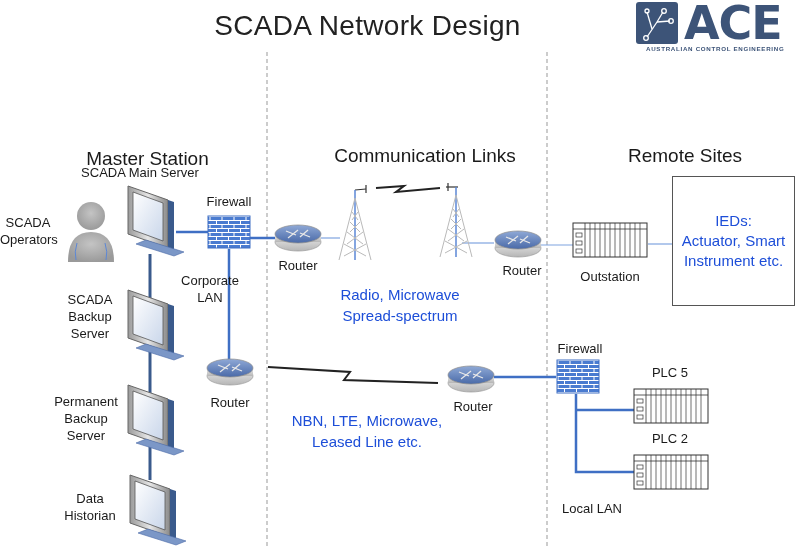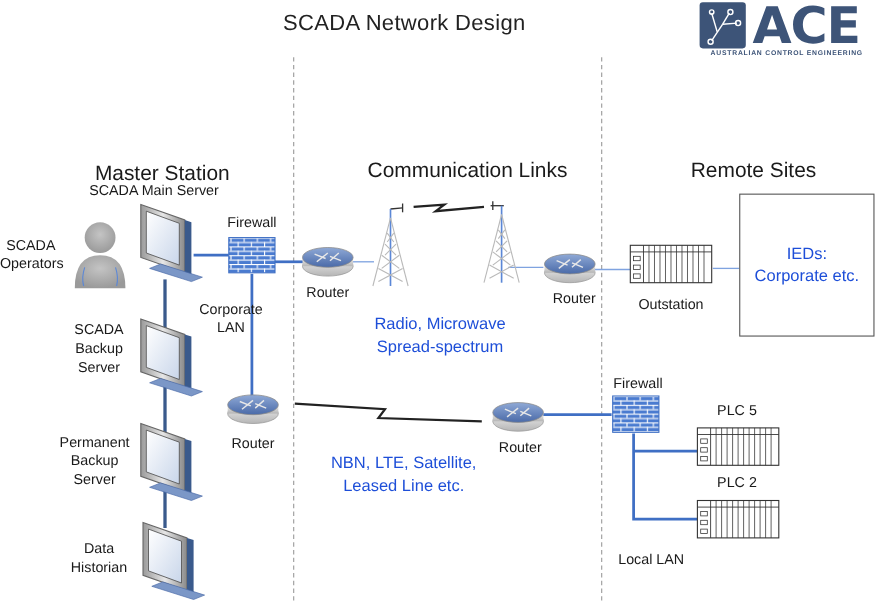--- a/index.html
+++ b/index.html
@@ -1,19 +1,19 @@
 <!DOCTYPE html>
 <html><head>
 <meta charset="utf-8">
 <style>
   html, body { margin: 0; padding: 0; background: #ffffff; }
   body { width: 800px; height: 548px; position: relative; overflow: hidden;
          font-family: "Liberation Sans", "DejaVu Sans", sans-serif; color: #1a1a1a; }
   .abs { position: absolute; }
-  .title { left: 0; width: 735px; top: 10px; text-align: center; font-size: 20px; color: #222; letter-spacing: 0.3px; }
+  .title { left: 0; width: 735px; top: 10px; text-align: center; font-size: 28px; color: #222; letter-spacing: 0.3px; }
   .section { font-size: 19px; color: #1a1a1a; text-align: center; margin-top: 32px; }
   .lbl { font-size: 13px; color: #1a1a1a; text-align: center; line-height: 17px; white-space: nowrap; }
   .lbl-md { font-size: 15px; color: #1d4ed8; text-align: center; line-height: 21px; white-space: nowrap; }
   svg.diagram { position: absolute; left: 0; top: 0; }
   .logo-box { left: 636px; top: 2px; width: 42px; height: 42px; background: #3d5478; border-radius: 3px; }
   .logo-text { left: 684px; top: -4px; font-size: 46px; font-weight: bold; color: #3d5478; letter-spacing: -1px; font-family: "DejaVu Sans", sans-serif; }
   .logo-sub { left: 646px; top: 45px; font-size: 6.2px; font-weight: bold; color: #3d5478; letter-spacing: 0.7px; white-space: nowrap; }
   .ied-box { left: 672px; top: 176px; width: 123px; height: 130px; border: 1px solid #555; box-sizing: border-box;
              display: flex; align-items: center; justify-content: center; }
 </style>
@@ -229,27 +229,28 @@
 <div class="abs lbl" style="left:200px;width:60px;top:394px;">Router</div>
 
 <div class="abs lbl" style="left:268px;width:60px;top:257px;">Router</div>
 <div class="abs lbl" style="left:492px;width:60px;top:262px;">Router</div>
 <div class="abs lbl" style="left:443px;width:60px;top:398px;">Router</div>
 <div class="abs lbl-md" style="left:310px;width:180px;top:284px;">
   <div>Radio, Microwave</div>
   <div>Spread-spectrum</div>
 </div>
 <div class="abs lbl-md" style="left:272px;width:190px;top:410px;">
-  <div>NBN, LTE, Satellite,</div>
+  <div>NBN, LTE, Microwave,</div>
   <div>Leased Line etc.</div>
 </div>
 
 <div class="abs lbl" style="left:570px;width:80px;top:268px;">Outstation</div>
 <div class="abs ied-box">
   <div class="lbl-md" style="line-height:20px;">
     <div>IEDs:</div>
-    <div>Corporate etc.</div>
+    <div>Actuator, Smart</div>
+    <div>Instrument etc.</div>
   </div>
 </div>
 <div class="abs lbl" style="left:550px;width:60px;top:340px;">Firewall</div>
 <div class="abs lbl" style="left:640px;width:60px;top:364px;">PLC 5</div>
 <div class="abs lbl" style="left:640px;width:60px;top:430px;">PLC 2</div>
 <div class="abs lbl" style="left:552px;width:80px;top:500px;">Local LAN</div>
 
 </body></html>

